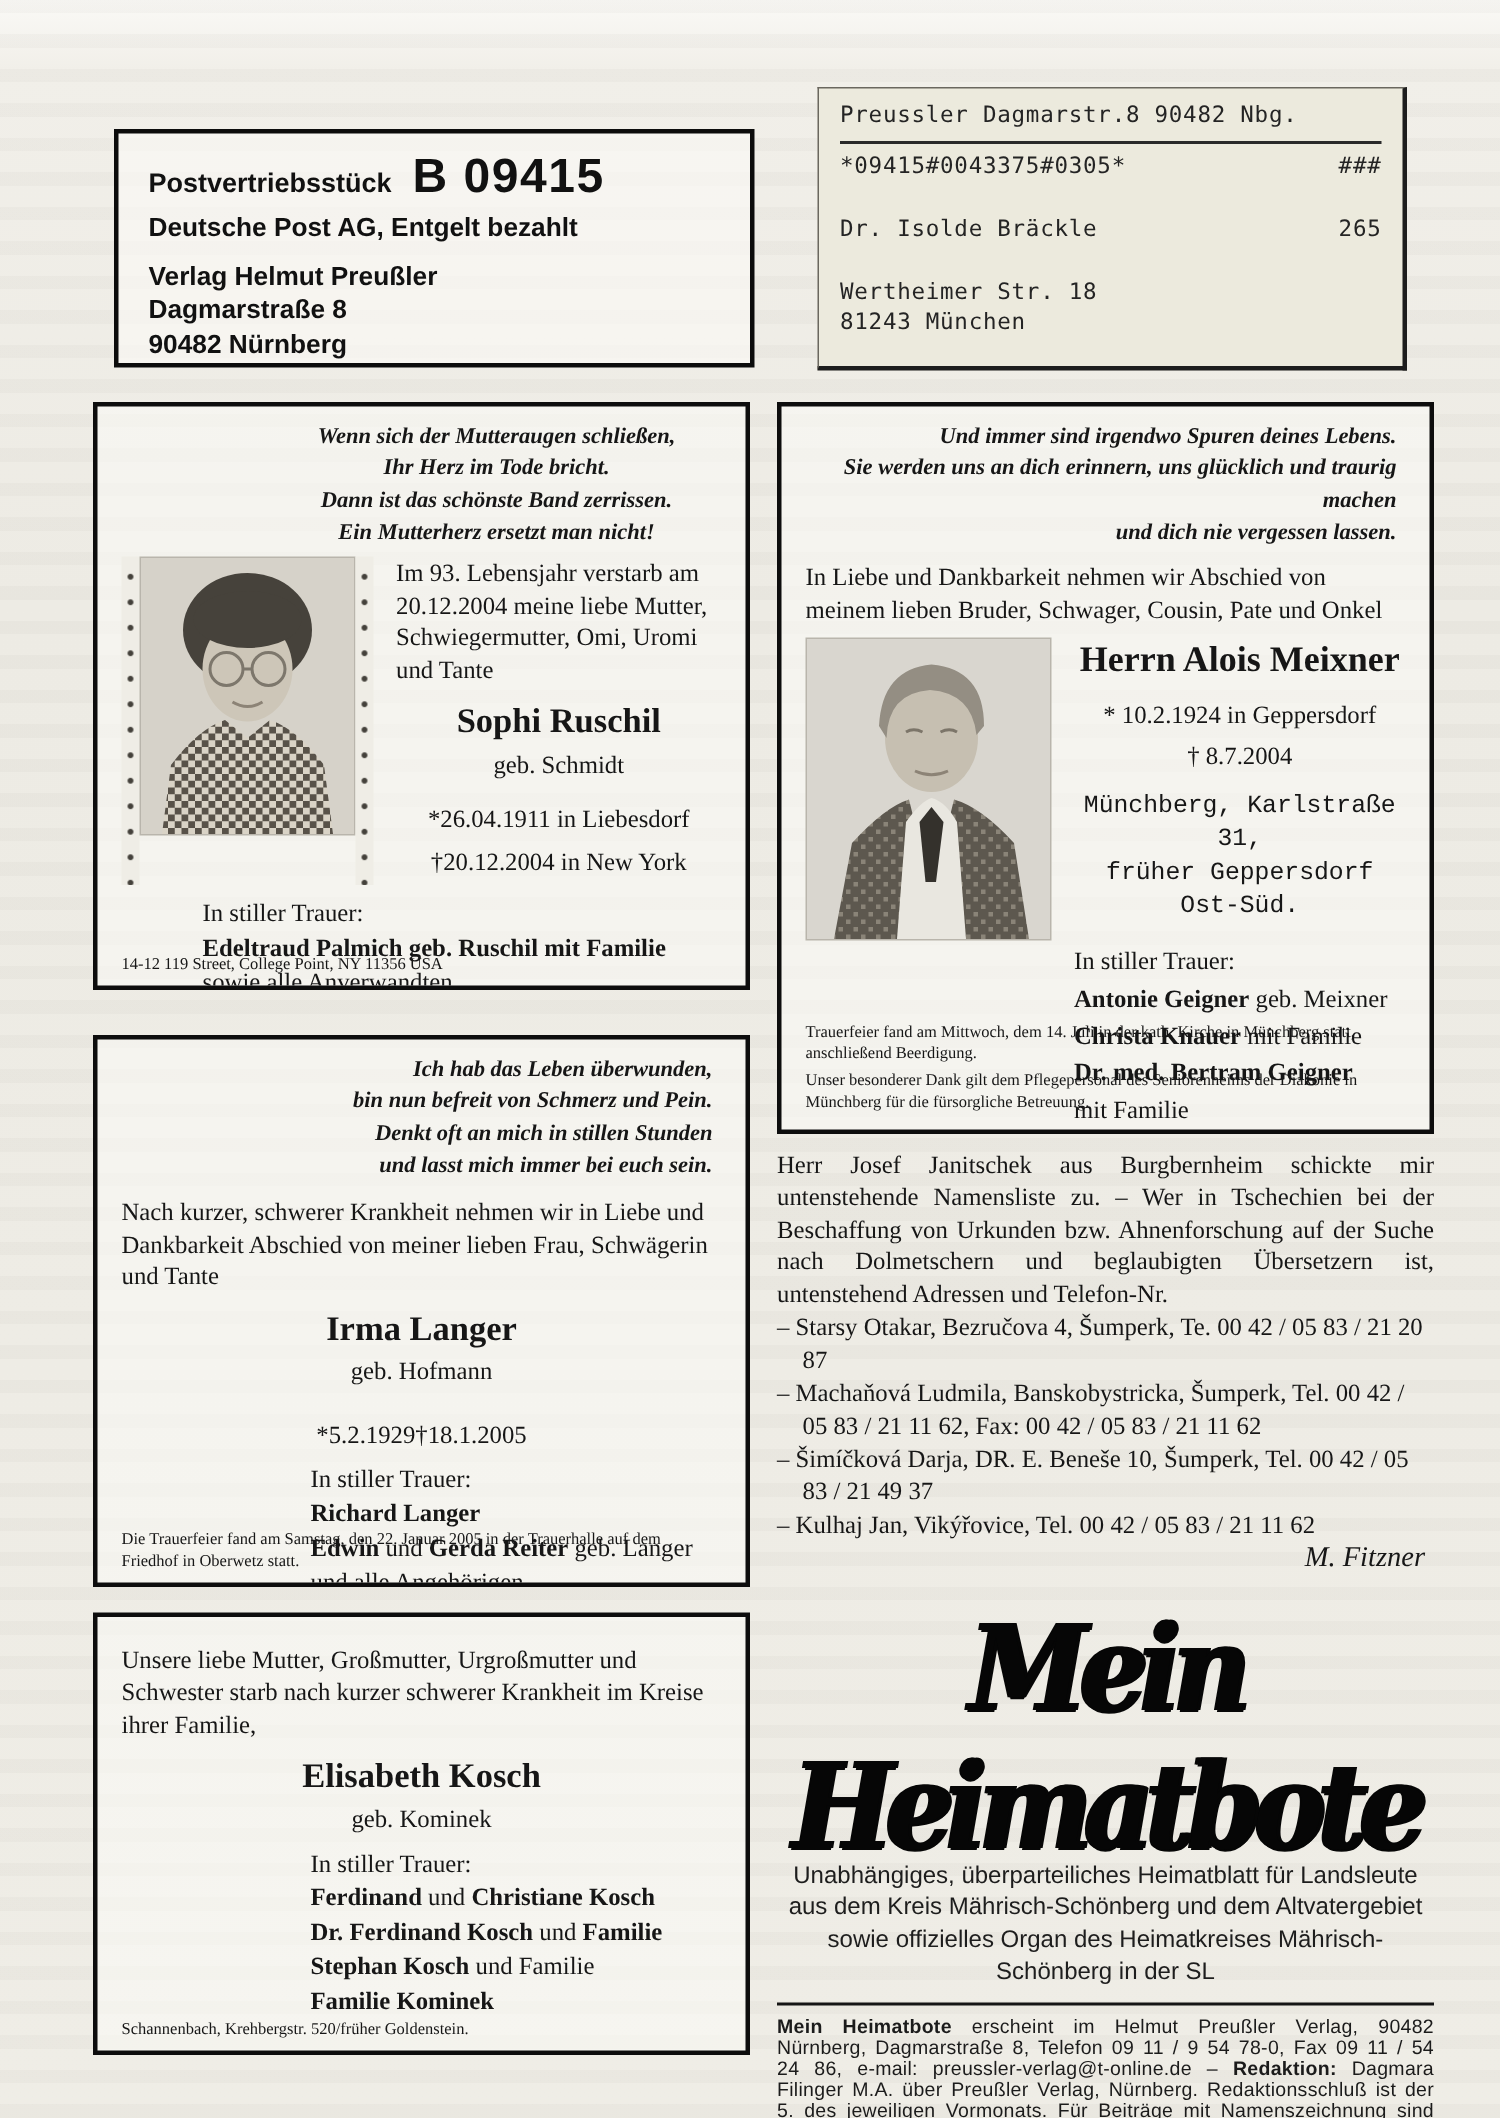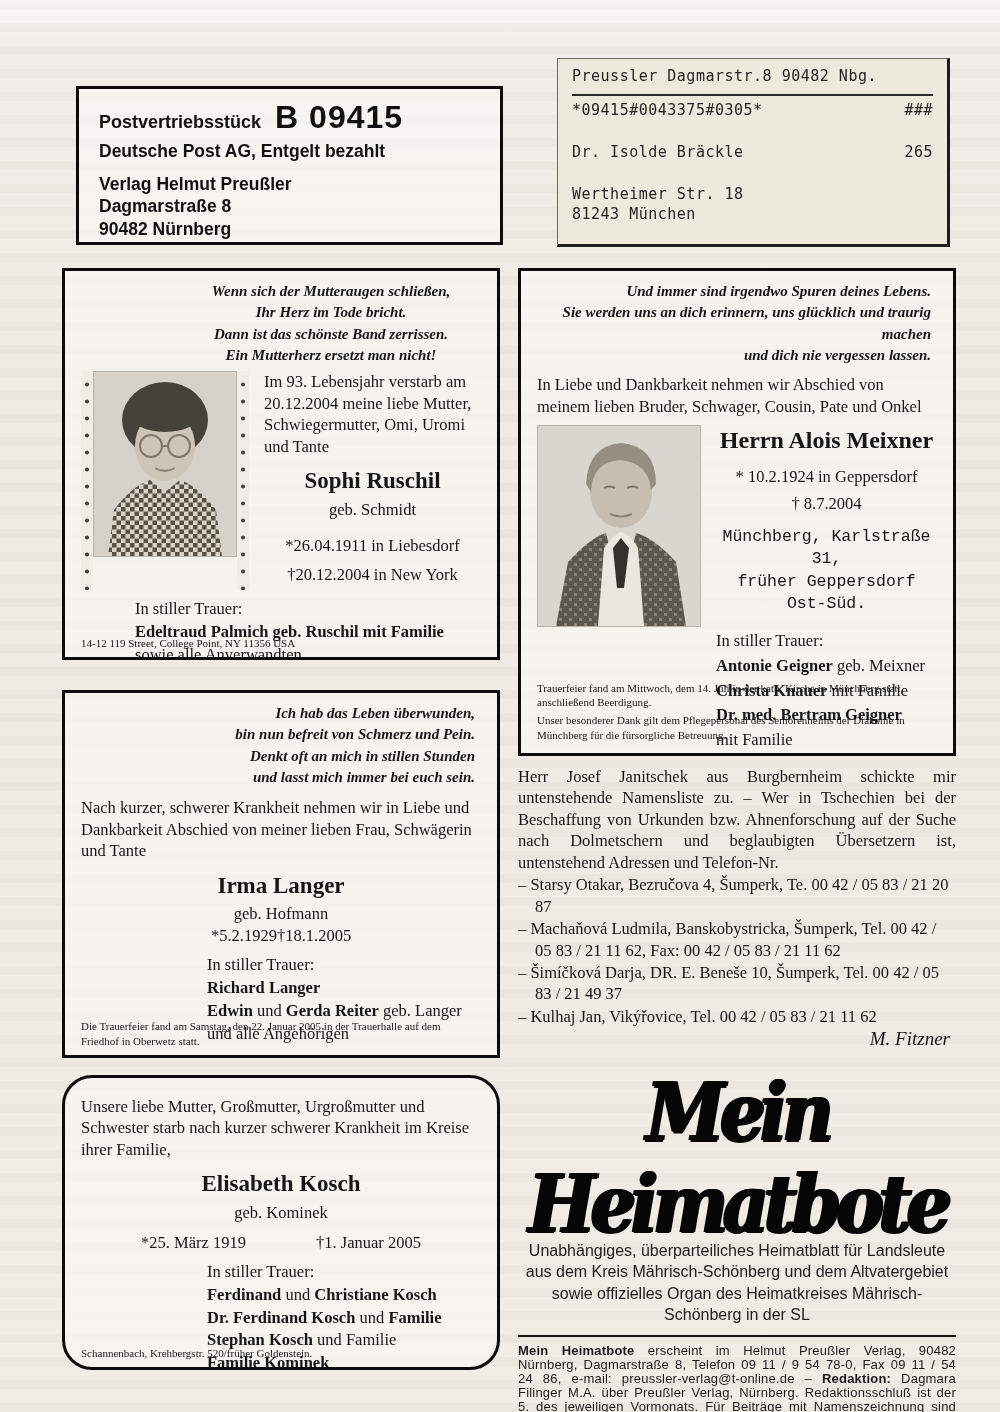--- a/index.html
+++ b/index.html
@@ -17,39 +17,39 @@
   .pb-line1{display:flex;align-items:baseline;gap:14px;}
   .pb-label{font-size:18px;}
   .pb-code{font-size:32px;letter-spacing:1px;}
   .pb-paid{font-size:17.5px;margin-top:5px;}
   .pb-addr{margin-top:11px;font-size:17.5px;line-height:1.28;}
 
   
   .addr-label{position:absolute;left:545px;top:58px;width:393px;height:189px;box-sizing:border-box;
         background:#eceadd;border:1px solid #6a675f;border-right:3px solid #1d1d1d;border-bottom:3px solid #1d1d1d;
         padding:8px 14px 6px;font-family:"DejaVu Sans Mono","Liberation Mono",monospace;
-        font-size:15px;letter-spacing:.5px;color:#242424;margin-left:12px;}
+        font-size:15px;letter-spacing:.5px;color:#242424;}
   .al-rule{border-top:2px solid #2a2a2a;margin:9px 0 5px;}
   .al-row{display:flex;justify-content:space-between;}
   .al-recipient{margin-top:24px;}
   .al-street{margin-top:24px;}
   .al-city{margin-top:2px;}
 
   
   .obit{position:absolute;box-sizing:border-box;border:3px solid #0d0d0d;background:rgba(252,251,247,.55);
         padding:10px 16px;overflow:hidden;font-size:16.5px;line-height:1.3;}
   .poem{font-style:italic;font-weight:bold;font-size:15px;line-height:1.42;text-align:right;padding-right:6px;}
   .poem-c{width:72%;margin-left:auto;text-align:center;}
   .obit-main{display:flex;margin-top:5px;}
   .obit-right{flex:1;padding-left:15px;}
   .intro{margin:0;}
   .obit-name{text-align:center;font-weight:bold;font-size:23px;margin-top:9px;}
   .maiden{text-align:center;margin-top:3px;}
   .dates-col{text-align:center;margin-top:12px;line-height:1.75;}
-  .dates-row{display:flex;justify-content:center;margin-top:0;}
+  .dates-row{display:flex;justify-content:center;margin-top:21px;}
   .mourning{margin-top:8px;line-height:1.38;}
   .indent-sm{margin-left:54px;}
   .indent-lg{margin-left:126px;}
   .obit-footer{position:absolute;left:16px;right:16px;bottom:7px;font-size:11px;line-height:1.3;}
 
   
   .photo-wrap{flex:none;display:flex;align-items:stretch;}
   .dots{width:12px;background-color:#efede6;background-image:radial-gradient(circle,#44413b 1.6px,transparent 2.3px);
         background-size:12px 17px;background-position:center 5px;background-repeat:repeat-y;}
   .photo-svg{display:block;border:1px solid #b9b5ac;}
@@ -177,28 +177,24 @@
     </div>
     <div class="mourning indent-lg">
       <div>In stiller Trauer:</div>
       <div class="b">Richard Langer</div>
       <div><span class="b">Edwin</span><span> und </span><span class="b">Gerda Reiter</span><span> geb. Langer</span></div>
       <div>und alle Angehörigen</div>
     </div>
     <div class="obit-footer">Die Trauerfeier fand am Samstag, den 22. Januar 2005 in der Trauerhalle auf dem Friedhof in Oberwetz statt.</div>
   </section>
 
-  <section class="obit" style="left:62px;top:1075px;width:438px;height:295px;border-radius:30px;">
+  <section class="obit" style="left:62px;top:1075px;width:438px;height:295px;">
     <p class="intro" style="margin-top:8px;">Unsere liebe Mutter, Großmutter, Urgroßmutter und Schwester starb nach kurzer schwerer Krankheit im Kreise ihrer Familie,</p>
     <div class="obit-name">Elisabeth Kosch</div>
     <div class="maiden">geb. Kominek</div>
-    <div class="dates-row" style="gap:70px;margin-top:8px;">
-      <span>*25. März 1919</span>
-      <span>†1. Januar 2005</span>
-    </div>
     <div class="mourning indent-lg">
       <div>In stiller Trauer:</div>
       <div><span class="b">Ferdinand</span><span> und </span><span class="b">Christiane Kosch</span></div>
       <div><span class="b">Dr. Ferdinand Kosch</span><span> und </span><span class="b">Familie</span></div>
       <div><span class="b">Stephan Kosch</span><span> und Familie</span></div>
       <div class="b">Familie Kominek</div>
     </div>
     <div class="obit-footer">Schannenbach, Krehbergstr. 520/früher Goldenstein.</div>
   </section>
 

